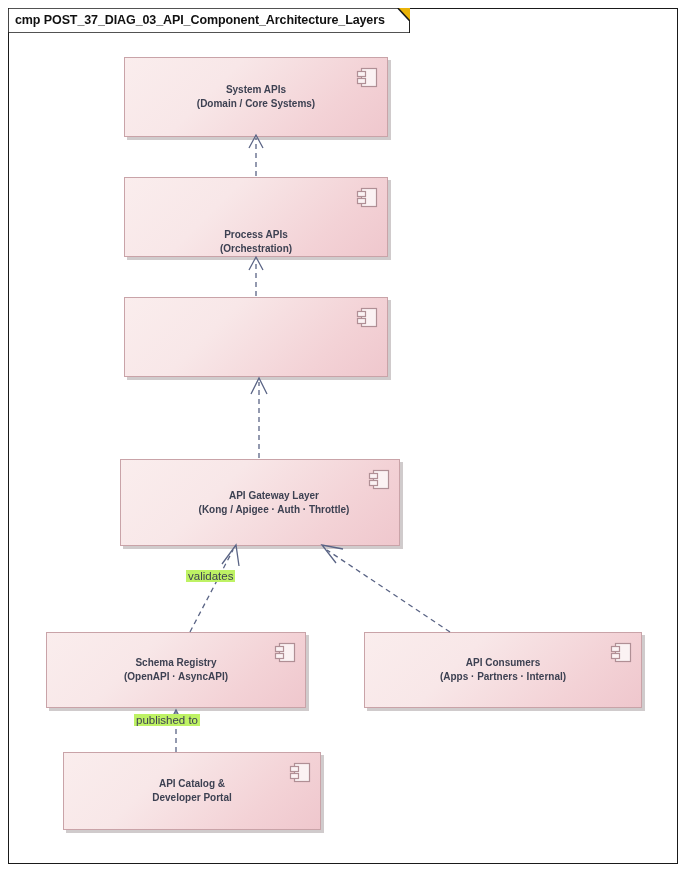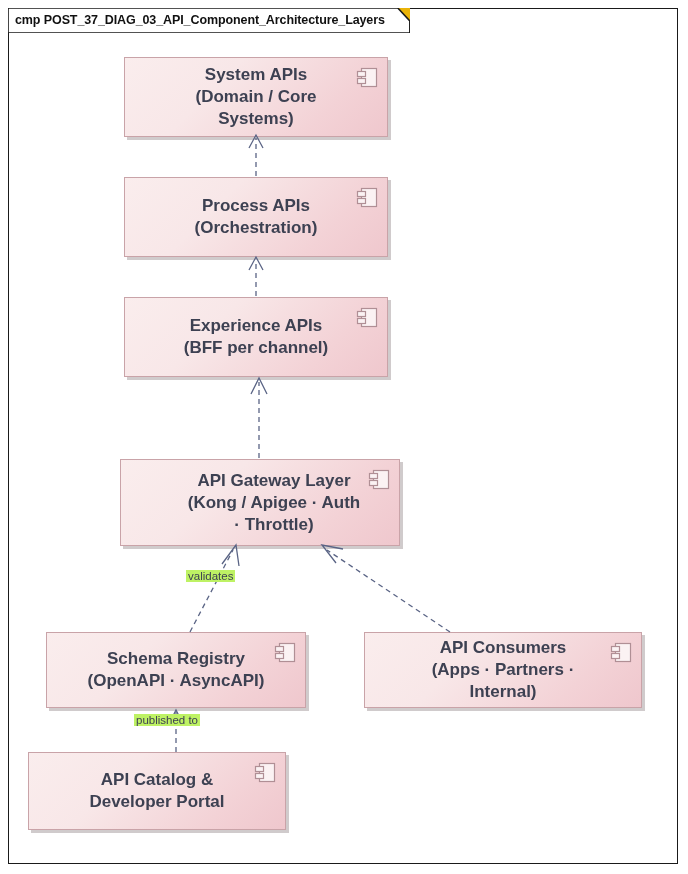--- a/index.html
+++ b/index.html
@@ -64,24 +64,24 @@
     box-sizing: border-box;
     border: 1px solid #c9a3a8;
     background: linear-gradient(135deg, #faeded 0%, #f8e7e8 35%, #f3d2d6 75%, #efc7cd 100%);
     box-shadow: 3px 3px 0 0 rgba(150,140,142,0.45);
     display: flex;
     align-items: center;
     justify-content: center;
     text-align: center;
   }
   .component-label {
-    font-size: 17px;
+    font-size: 10px;
     font-weight: bold;
     color: #3d4152;
-    line-height: 22px;
+    line-height: 14px;
     padding: 0 34px;
     white-space: pre-line;
   }
 
   
   .component-icon {
     position: absolute;
     right: 9px;
     top: 9px;
     width: 22px;
@@ -159,33 +159,31 @@
 <div class="component" style="left:124px; top:57px; width:264px; height:80px;">
   <span class="component-label">System APIs
 (Domain / Core Systems)</span>
   <svg class="component-icon" viewBox="0 0 22 21">
     <rect x="5.5" y="1.5" width="15" height="18" fill="#fbf2f3" stroke="#b08f95" stroke-width="1.2"></rect>
     <rect x="1.5" y="4.5" width="8" height="5" fill="#fbf2f3" stroke="#b08f95" stroke-width="1.2"></rect>
     <rect x="1.5" y="11.5" width="8" height="5" fill="#fbf2f3" stroke="#b08f95" stroke-width="1.2"></rect>
   </svg>
 </div>
 
-<div class="component" style="left:124px; top:177px; width:264px; height:80px;">
+<div class="component" style="left:124px; top:177px; width:264px; height:80px;align-items:flex-end;">
   <span class="component-label">Process APIs
 (Orchestration)</span>
   <svg class="component-icon" viewBox="0 0 22 21">
     <rect x="5.5" y="1.5" width="15" height="18" fill="#fbf2f3" stroke="#b08f95" stroke-width="1.2"></rect>
     <rect x="1.5" y="4.5" width="8" height="5" fill="#fbf2f3" stroke="#b08f95" stroke-width="1.2"></rect>
     <rect x="1.5" y="11.5" width="8" height="5" fill="#fbf2f3" stroke="#b08f95" stroke-width="1.2"></rect>
   </svg>
 </div>
 
 <div class="component" style="left:124px; top:297px; width:264px; height:80px;">
-  <span class="component-label">Experience APIs
-(BFF per channel)</span>
   <svg class="component-icon" viewBox="0 0 22 21">
     <rect x="5.5" y="1.5" width="15" height="18" fill="#fbf2f3" stroke="#b08f95" stroke-width="1.2"></rect>
     <rect x="1.5" y="4.5" width="8" height="5" fill="#fbf2f3" stroke="#b08f95" stroke-width="1.2"></rect>
     <rect x="1.5" y="11.5" width="8" height="5" fill="#fbf2f3" stroke="#b08f95" stroke-width="1.2"></rect>
   </svg>
 </div>
 
 <div class="component" style="left:120px; top:459px; width:280px; height:87px;padding-left:28px;">
   <span class="component-label">API Gateway Layer
 (Kong / Apigee · Auth · Throttle)</span>
@@ -209,21 +207,21 @@
 <div class="component" style="left:364px; top:632px; width:278px; height:76px;">
   <span class="component-label">API Consumers
 (Apps · Partners · Internal)</span>
   <svg class="component-icon" viewBox="0 0 22 21">
     <rect x="5.5" y="1.5" width="15" height="18" fill="#fbf2f3" stroke="#b08f95" stroke-width="1.2"></rect>
     <rect x="1.5" y="4.5" width="8" height="5" fill="#fbf2f3" stroke="#b08f95" stroke-width="1.2"></rect>
     <rect x="1.5" y="11.5" width="8" height="5" fill="#fbf2f3" stroke="#b08f95" stroke-width="1.2"></rect>
   </svg>
 </div>
 
-<div class="component" style="left:28px; top:752px; width:258px; height:78px;">
+<div class="component" style="left:63px; top:752px; width:258px; height:78px;">
   <span class="component-label">API Catalog &amp;
 Developer Portal</span>
   <svg class="component-icon" viewBox="0 0 22 21">
     <rect x="5.5" y="1.5" width="15" height="18" fill="#fbf2f3" stroke="#b08f95" stroke-width="1.2"></rect>
     <rect x="1.5" y="4.5" width="8" height="5" fill="#fbf2f3" stroke="#b08f95" stroke-width="1.2"></rect>
     <rect x="1.5" y="11.5" width="8" height="5" fill="#fbf2f3" stroke="#b08f95" stroke-width="1.2"></rect>
   </svg>
 </div>
 
 </body></html>

